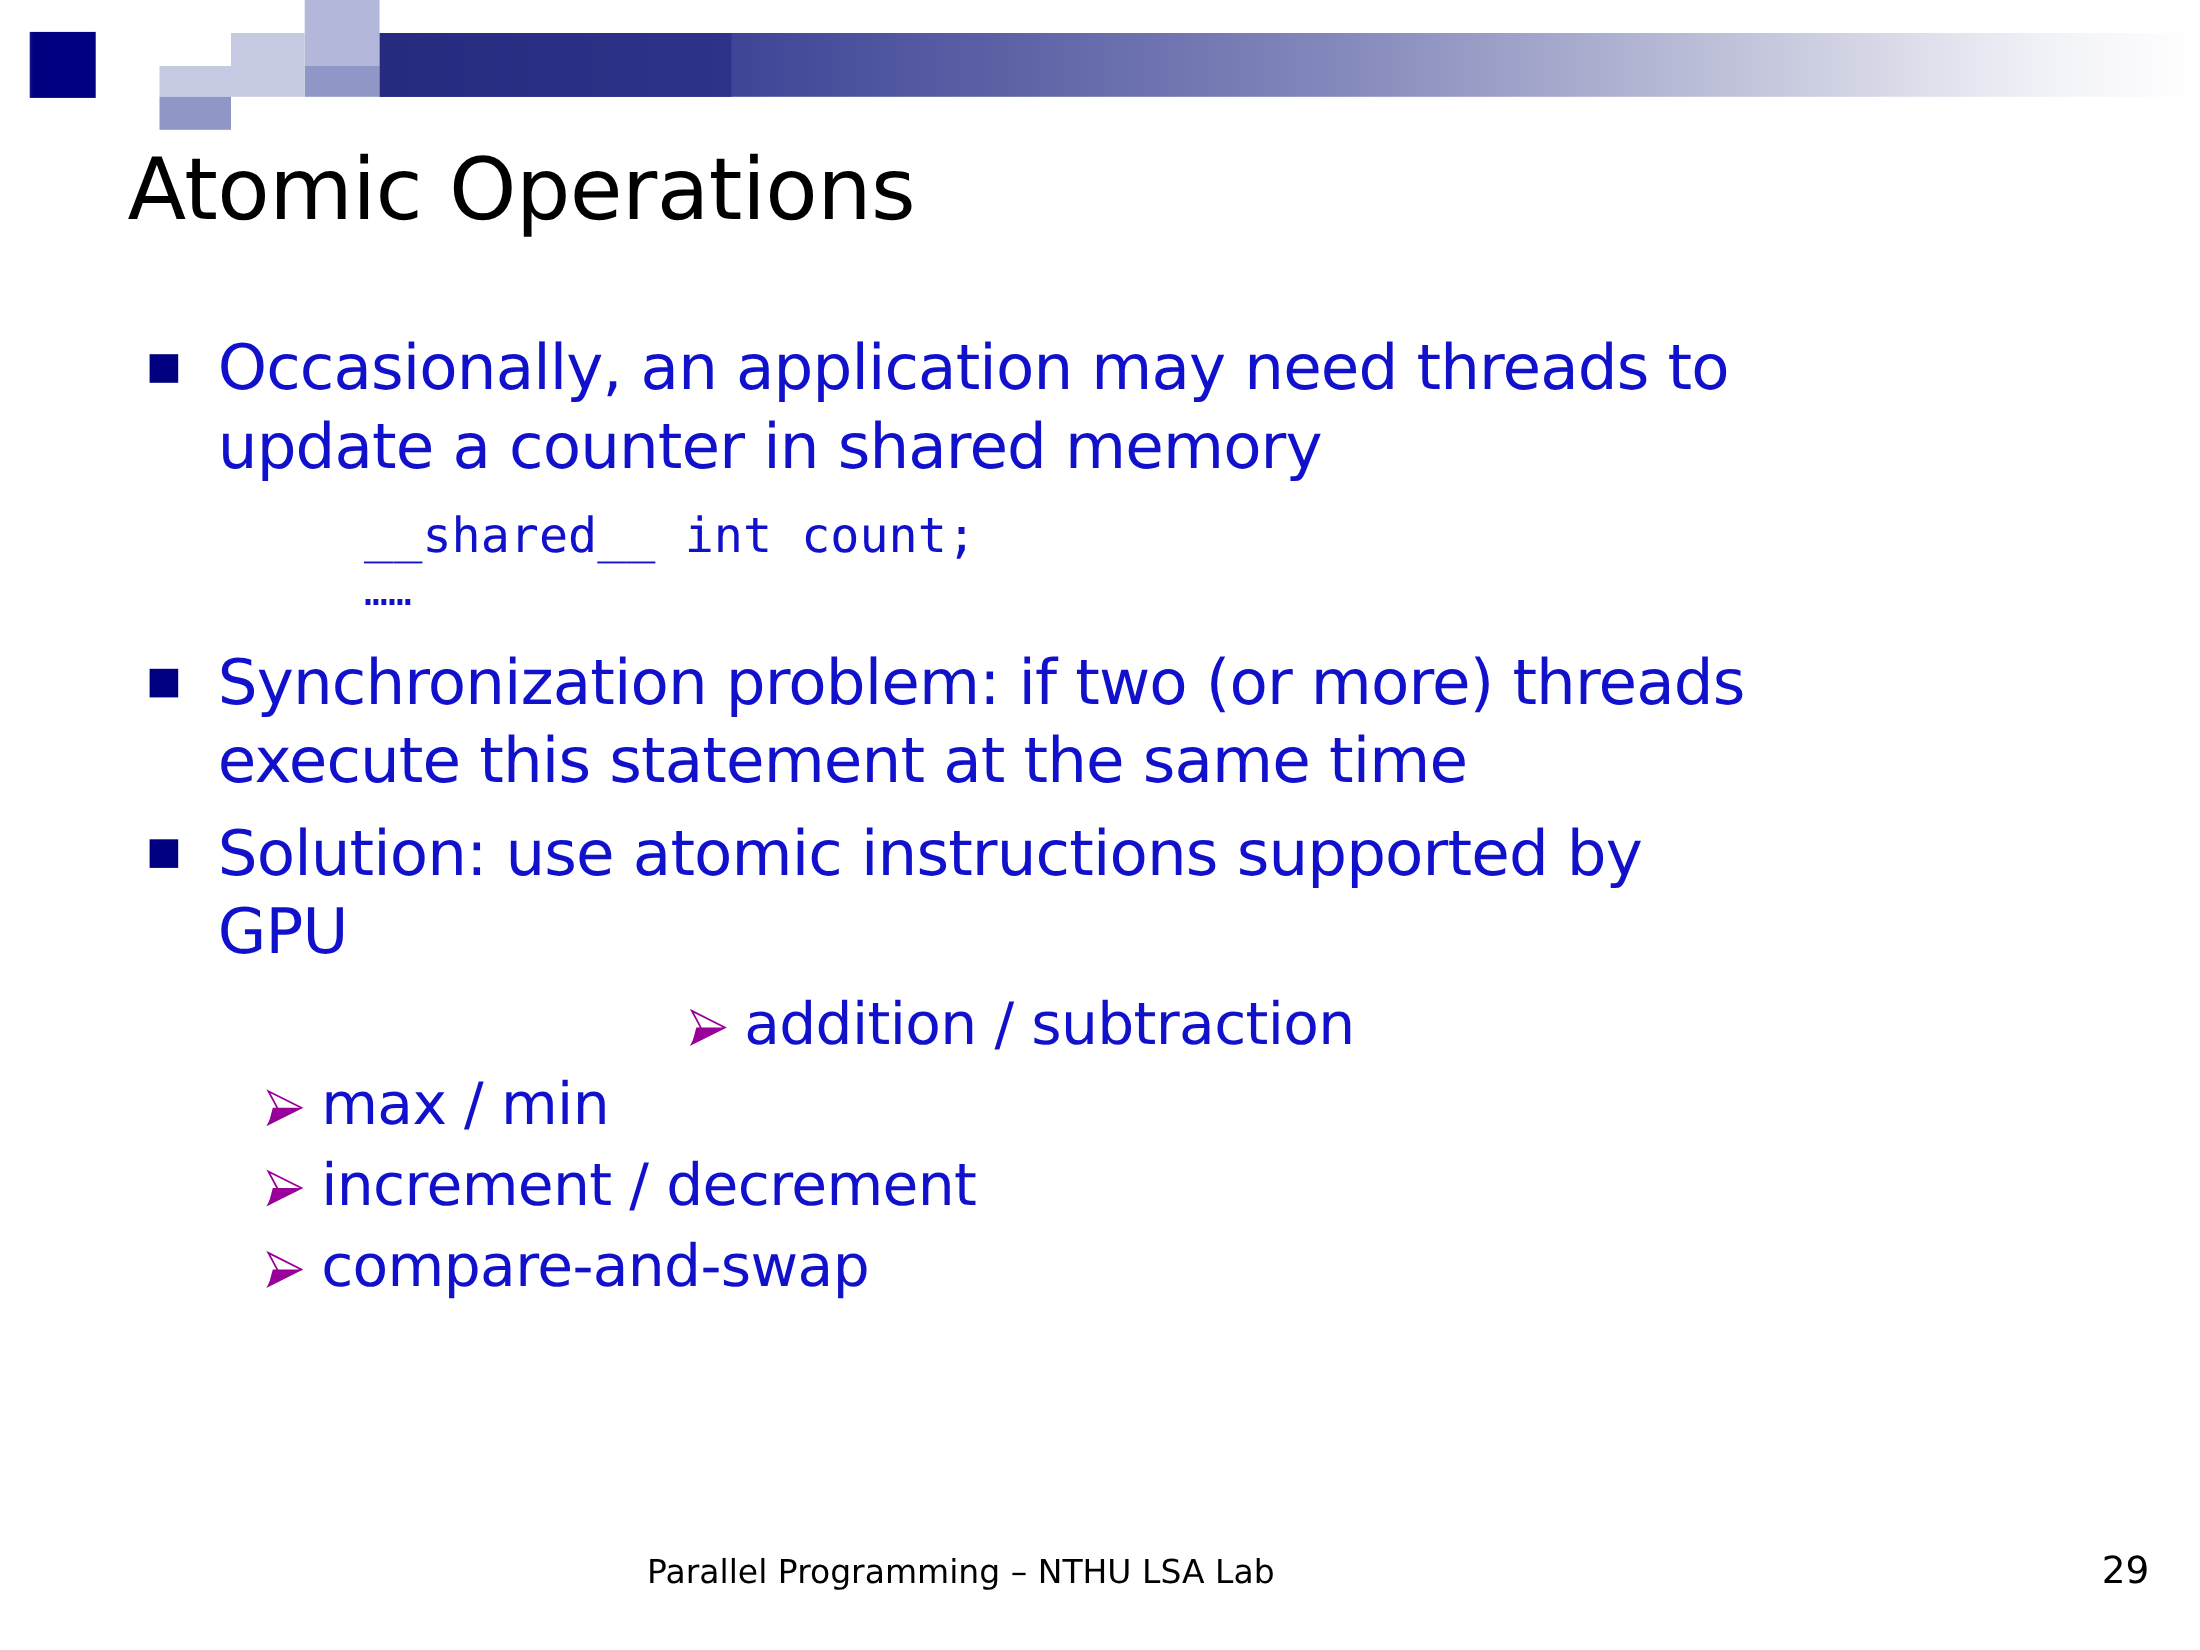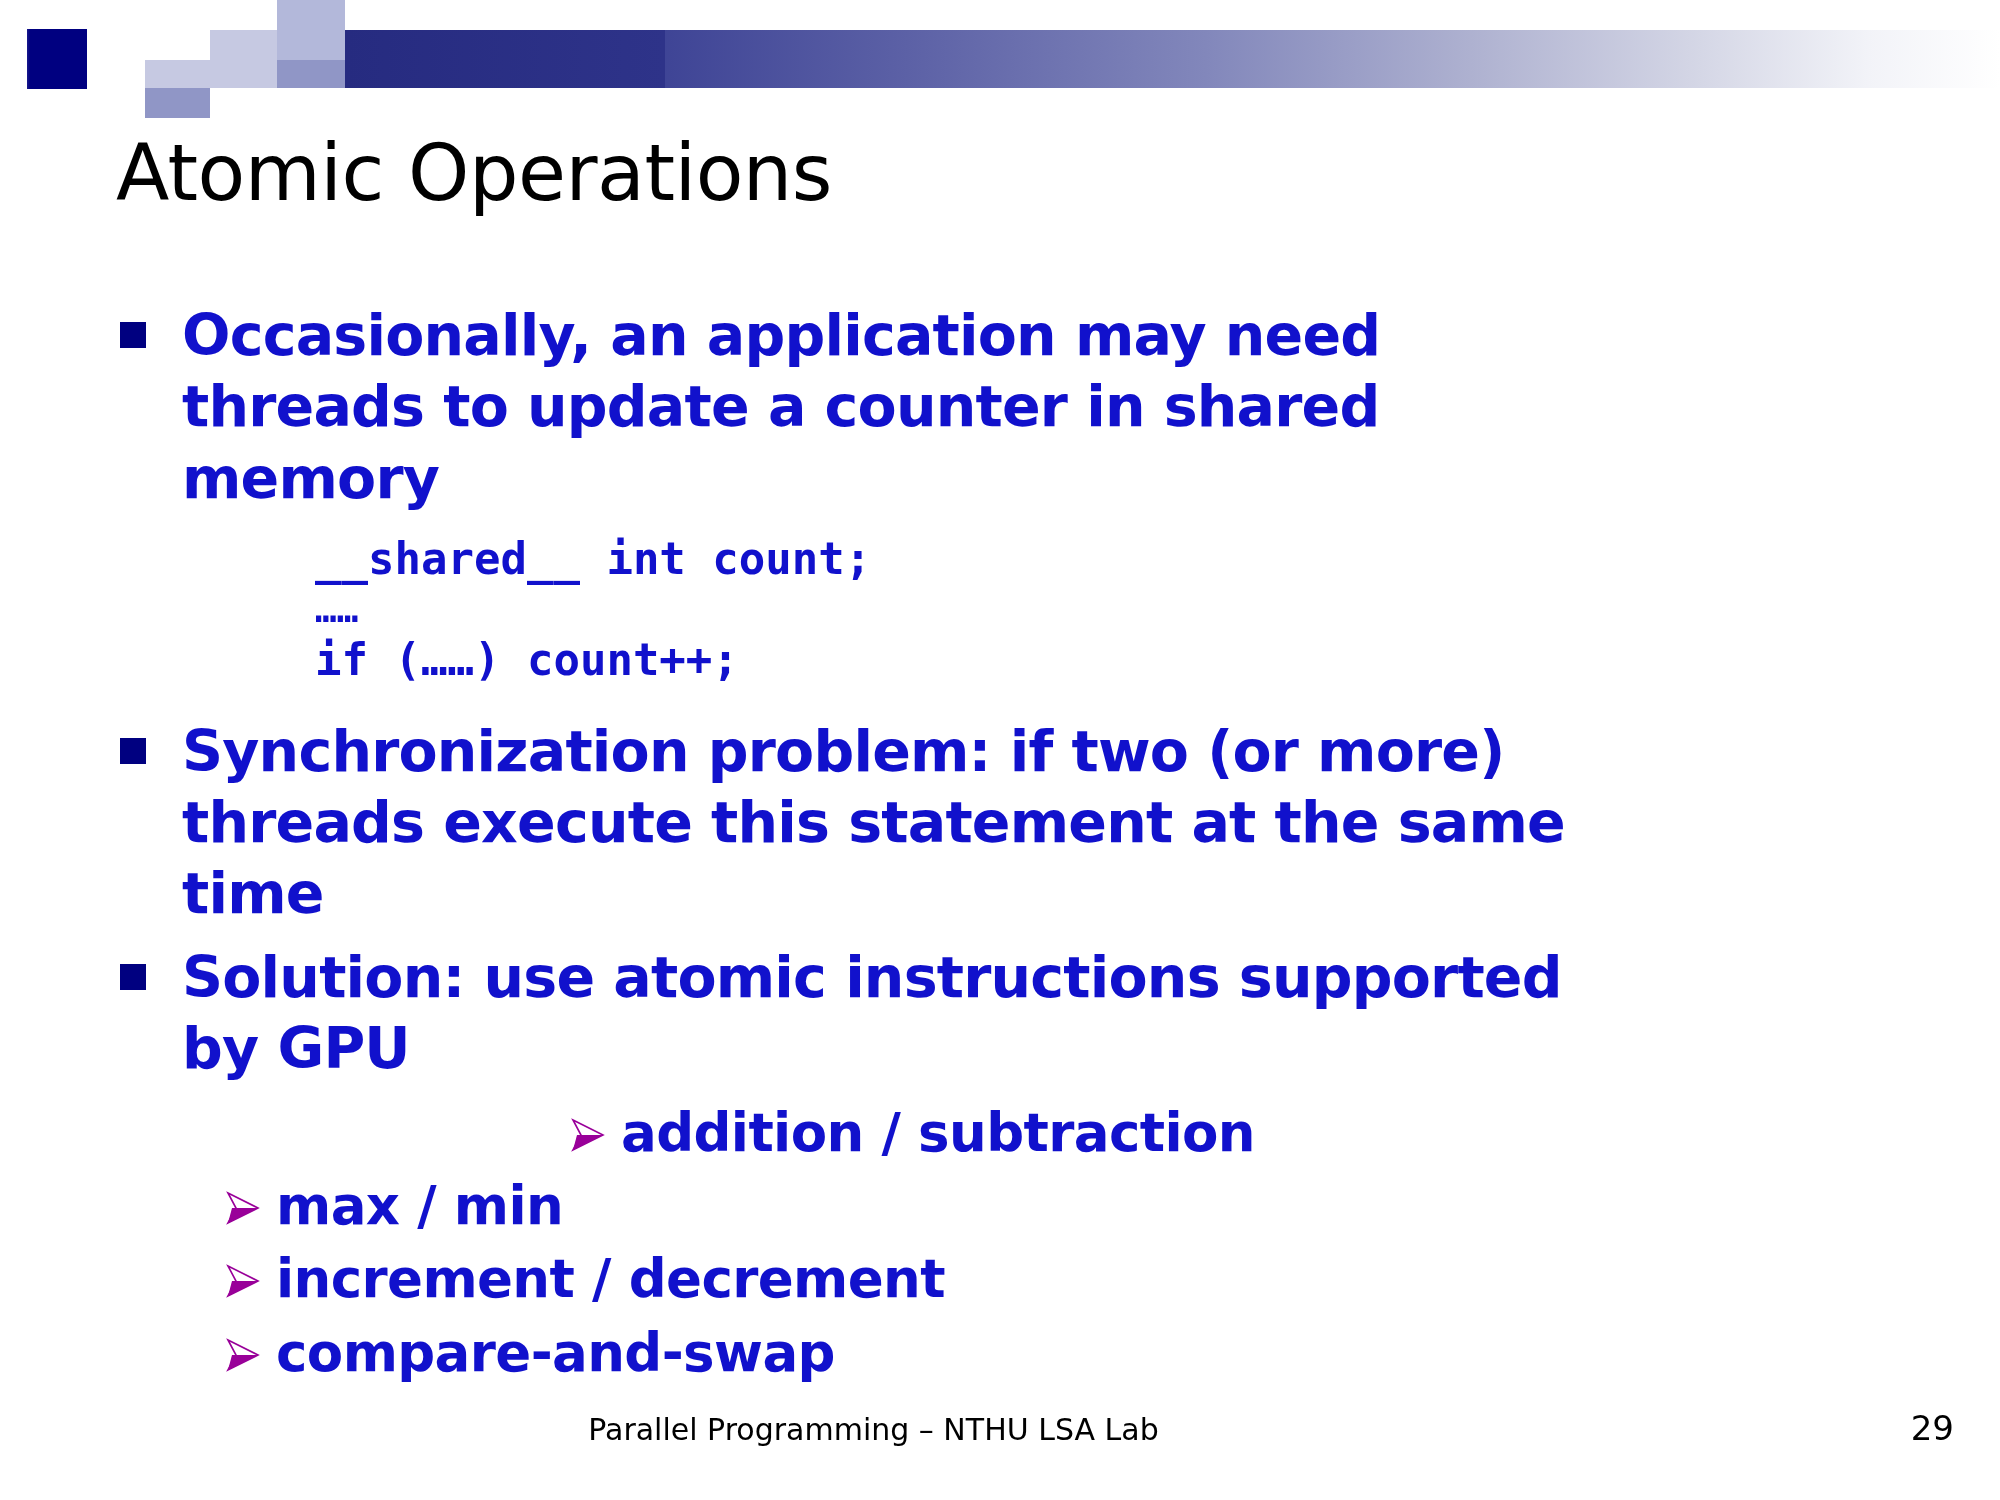--- a/index.html
+++ b/index.html
@@ -65,24 +65,23 @@
     font-weight: 400;
     color: #000000;
     letter-spacing: -0.5px;
     white-space: nowrap;
     font-family: "DejaVu Sans", sans-serif;
   }
 
   
   #slide-body {
     position: absolute;
-    left: 0;
+    left: 16px;
     top: 300px;
     width: 1600px;
-    font-weight: bold;
   }
 
   .bullet-row {
     position: relative;
     display: flex;
     align-items: flex-start;
     padding-left: 120px;
   }
   .bullet-marker-square {
     flex: 0 0 auto;
@@ -193,21 +192,20 @@
 <div id="slide-body">
 
   <div class="bullet-row">
     <div class="bullet-marker-square"></div>
     <div class="bullet-text">Occasionally, an application may need threads to update a counter in shared memory</div>
   </div>
 
   <div class="code-block">
     <div class="code-line">__shared__ int count;</div>
     <div class="code-line ellipsis-line">……</div>
-    <div class="code-line">if (……) count++;</div>
   </div>
 
   <div class="bullet-row" style="margin-top:26px;">
     <div class="bullet-marker-square"></div>
     <div class="bullet-text">Synchronization problem: if two (or more) threads execute this statement at the same time</div>
   </div>
 
   <div class="bullet-row" style="margin-top:12px;">
     <div class="bullet-marker-square"></div>
     <div class="bullet-text">Solution: use atomic instructions supported by GPU</div>

